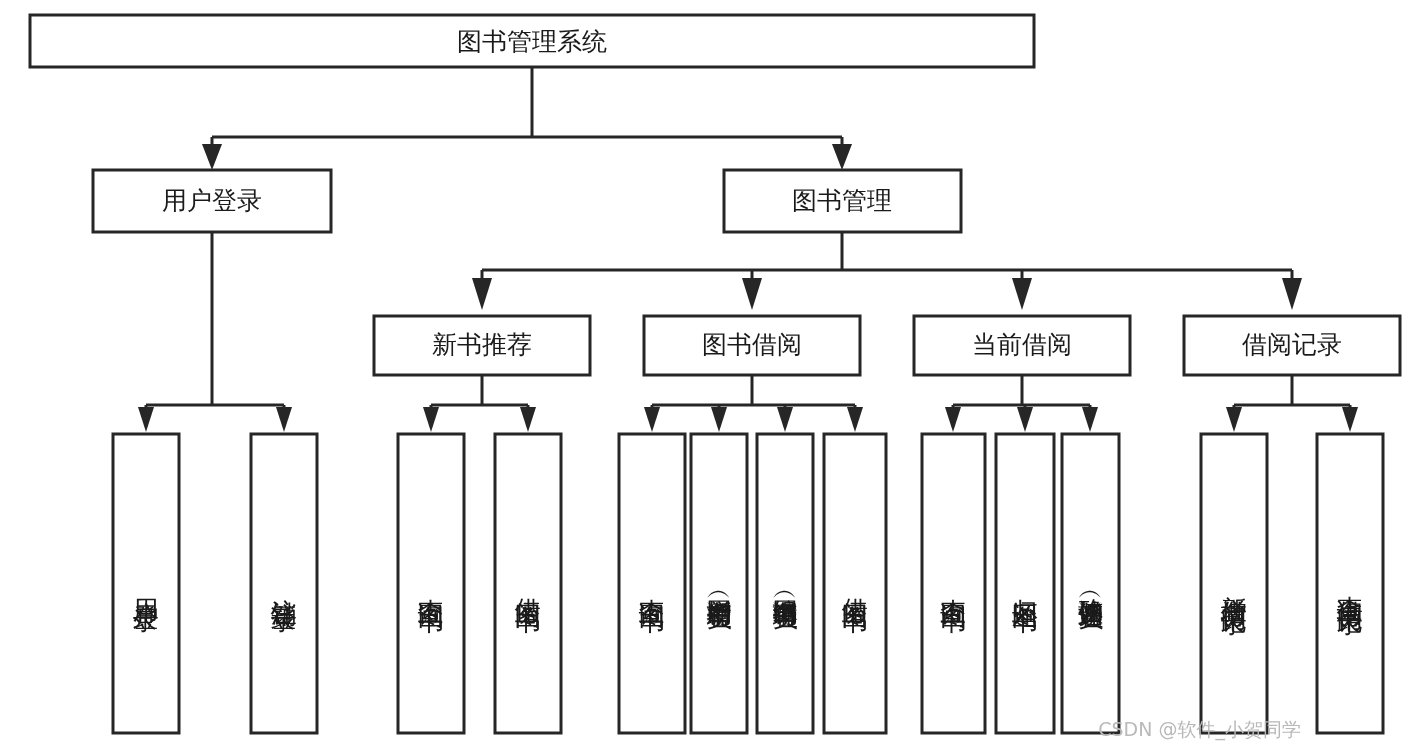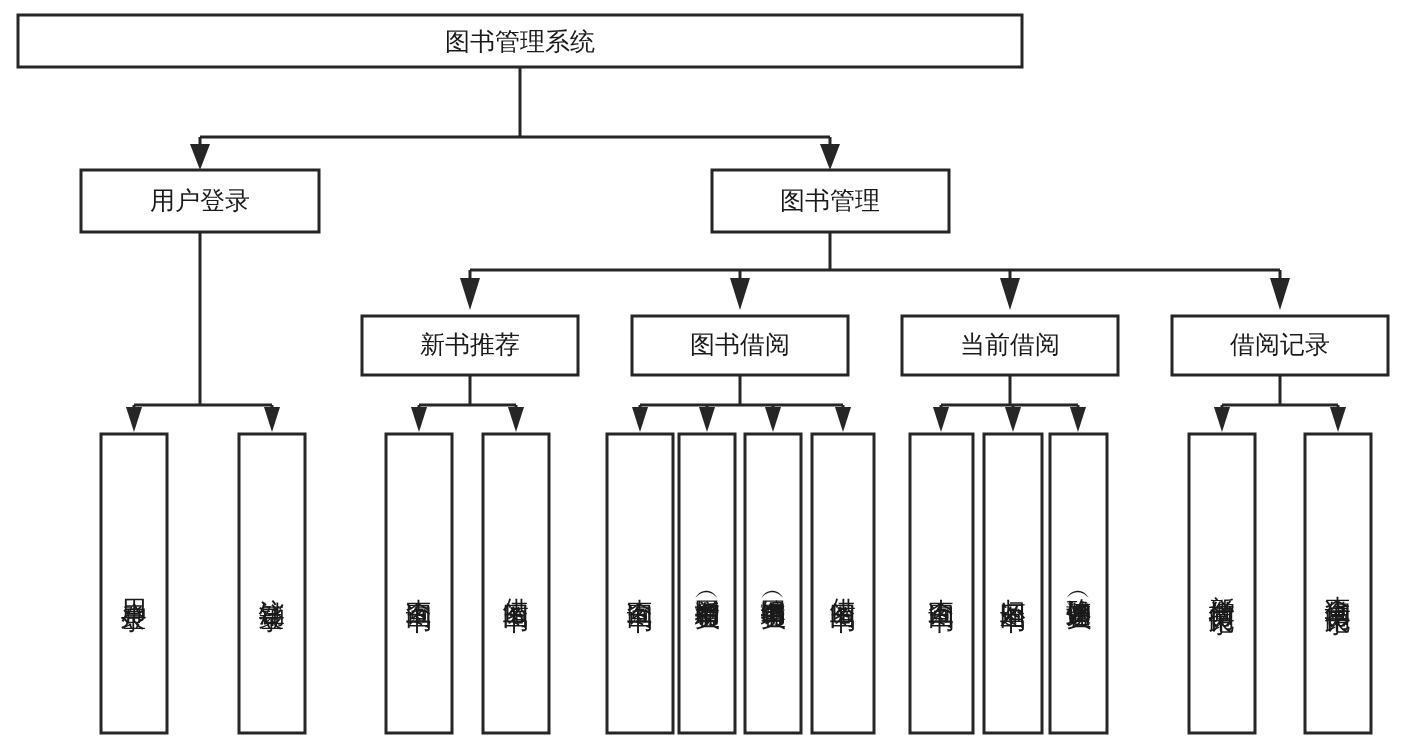--- a/index.html
+++ b/index.html
@@ -9,21 +9,21 @@
   }
   body {
     width: 1405px;
     height: 747px;
     font-family: "DejaVu Sans", "Liberation Sans", sans-serif;
     overflow: hidden;
     position: relative;
   }
   #diagram-root {
     position: absolute;
-    left: 0;
+    left: 12px;
     top: 0;
     width: 1295px;
     height: 747px;
   }
   svg.diagram {
     display: block;
     width: 1405px;
     height: 747px;
   }
   .node-rect {
@@ -248,14 +248,15 @@
   <div class="leaf-label-wrap" style="left:1050px; top:434px; width:57px; height:299px;">
     <span class="leaf-label tight">确认归还（管理员）</span>
   </div>
   <div class="leaf-label-wrap" style="left:1189px; top:434px; width:66px; height:299px;">
     <span class="leaf-label">新增借阅记录</span>
   </div>
   <div class="leaf-label-wrap" style="left:1305px; top:434px; width:66px; height:299px;">
     <span class="leaf-label">查询借阅记录</span>
   </div>
 
+  <div class="watermark">CSDN @软件_小贺同学</div>
 
 </div>
 
 </body></html>

